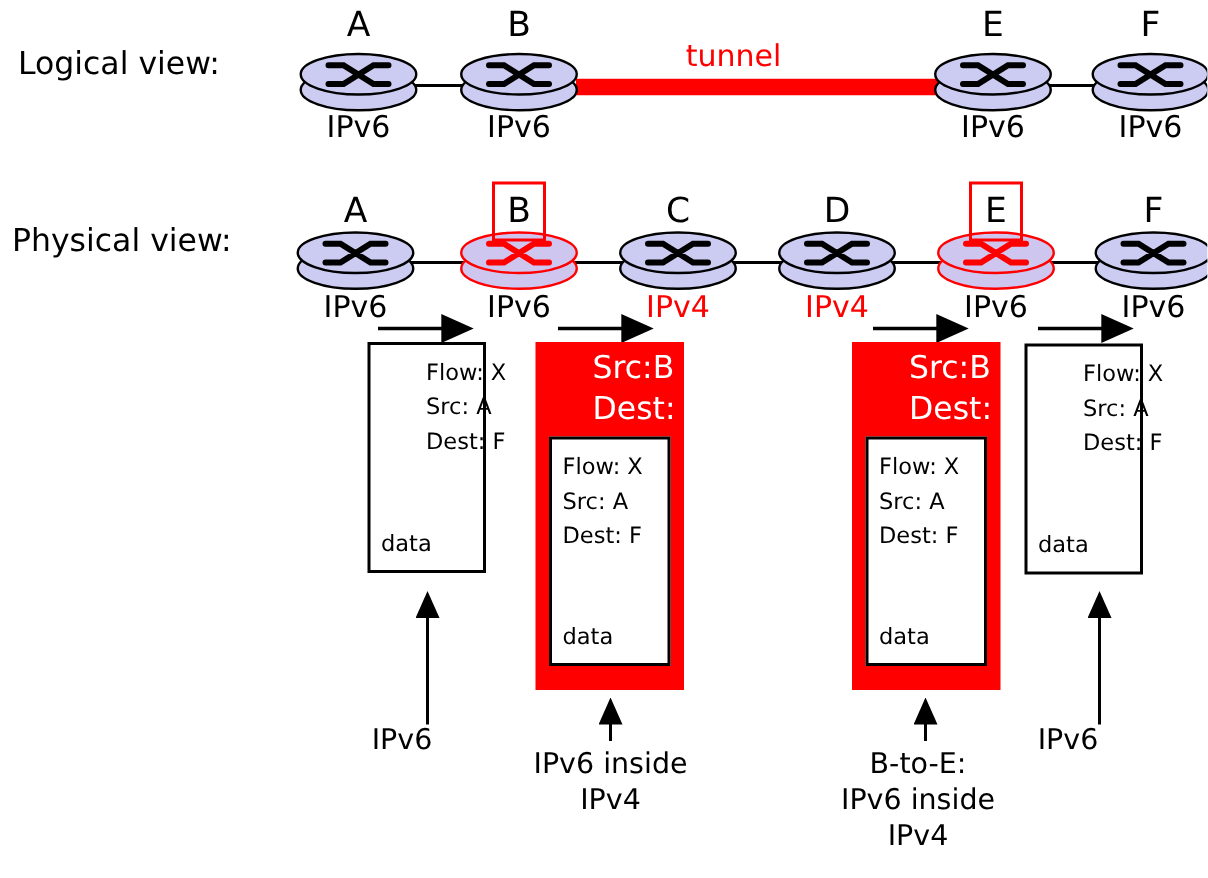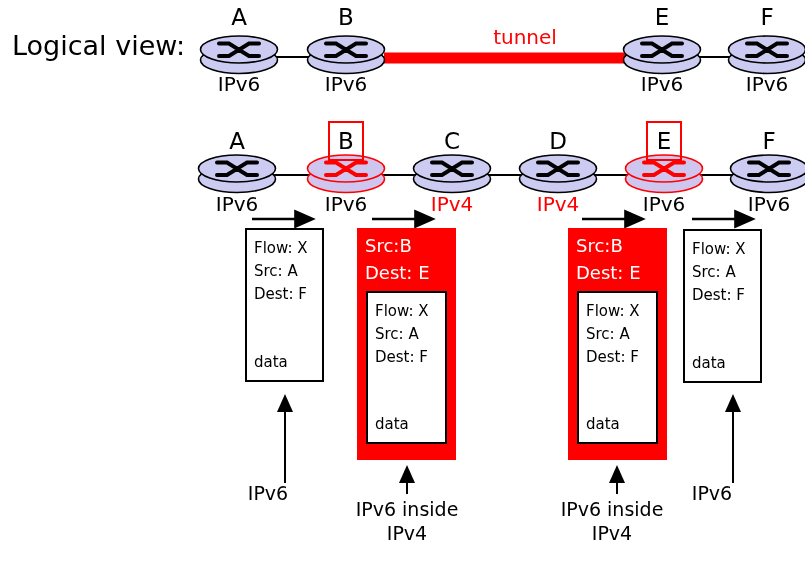--- a/index.html
+++ b/index.html
@@ -3,38 +3,38 @@
 <meta charset="utf-8">
 <style>
   html,body{margin:0;padding:0;background:#fff;}
   #canvas{
     position:relative;width:805px;height:585px;background:#ffffff;
     font-family:"DejaVu Sans","Liberation Sans",sans-serif;color:#000;
     overflow:hidden;
   }
   .abs{position:absolute;}
   
-  .view-label{font-size:27px;white-space:nowrap;z-index:2;}
+  .view-label{font-size:21px;white-space:nowrap;z-index:2;}
   
   .router{width:80px;height:44px;z-index:2;}
   .router svg{display:block;}
   .rt-black{--rs:#000000;--ri:#000000;--rf:#ccccf2;}
   .rt-red{--rs:#ff0000;--ri:#ff0000;--rf:#cfc6f0;}
   .rname{width:80px;text-align:center;font-size:23px;z-index:3;}
   .proto{width:80px;text-align:center;font-size:20px;z-index:2;white-space:nowrap;}
   .red-text{color:#ff0000;}
   .tunnel-label{width:120px;text-align:center;font-size:20px;color:#ff0000;z-index:2;}
   
   .hl-box{width:36px;height:40px;border:2px solid #ff0000;z-index:3;box-sizing:border-box;}
   
-  .packet{background:#ffffff;border:2px solid #000;z-index:2;box-sizing:border-box;}
+  .packet{background:#ffffff;border:2px solid #000;z-index:2;box-sizing:border-box;padding-left:30px;}
   .packet.encap{background:#ff0000;border:none;}
   .pfields{padding:7px 0 0 7px;font-size:15px;line-height:23px;white-space:nowrap;}
   .payload{position:absolute;left:7px;bottom:9px;font-size:15px;}
-  .outer-fields{color:#ffffff;font-size:18px;line-height:27px;padding:4px 0 0 8px;white-space:nowrap;}
+  .outer-fields{color:#ffffff;font-size:21px;line-height:27px;padding:4px 0 0 8px;white-space:nowrap;}
   .inner-packet{position:absolute;left:9px;top:63px;width:81px;height:153px;background:#fff;border:2px solid #000;box-sizing:border-box;}
   
   .flow-label{width:130px;text-align:center;font-size:19px;line-height:24px;z-index:2;white-space:nowrap;}
   
   #overlay{position:absolute;left:0;top:0;z-index:1;}
 </style>
 </head>
 <body>
 
 <div id="canvas">
@@ -66,21 +66,21 @@
     <line x1="582" y1="219" x2="641" y2="219" stroke="#000" stroke-width="2.4" marker-end="url(#ah)"></line>
     <line x1="692" y1="219" x2="751" y2="219" stroke="#000" stroke-width="2.4" marker-end="url(#ah)"></line>
 
     <line x1="285" y1="483" x2="285" y2="398" stroke="#000" stroke-width="2" marker-end="url(#ah)"></line>
     <line x1="407" y1="494" x2="407" y2="469" stroke="#000" stroke-width="2" marker-end="url(#ah)"></line>
     <line x1="617" y1="494" x2="617" y2="469" stroke="#000" stroke-width="2" marker-end="url(#ah)"></line>
     <line x1="733" y1="483" x2="733" y2="398" stroke="#000" stroke-width="2" marker-end="url(#ah)"></line>
   </svg>
 
   <div class="abs view-label" style="left:12px;top:30px">Logical view:</div>
-  <div class="abs tunnel-label" style="left:465px;top:25px">tunnel</div>
+  <div class="abs tunnel-label" style="left:429px;top:25px">tunnel</div>
 
   <div class="abs rname" style="left:199px;top:4px">A</div>
   <div class="abs router rt-black" style="left:199px;top:33px">
       <svg width="80" height="44">
         <use href="#router-sym"></use>
       </svg>
     </div>
   <div class="abs proto" style="left:199px;top:72px">IPv6</div>
 
   <div class="abs rname" style="left:306px;top:4px">B</div>
@@ -100,20 +100,21 @@
   <div class="abs proto" style="left:622px;top:72px">IPv6</div>
 
   <div class="abs rname" style="left:727px;top:4px">F</div>
   <div class="abs router rt-black" style="left:727px;top:33px">
       <svg width="80" height="44">
         <use href="#router-sym"></use>
       </svg>
     </div>
   <div class="abs proto" style="left:727px;top:72px">IPv6</div>
 
+  <div class="abs view-label" style="left:8px;top:148px">Physical view:</div>
 
   <div class="abs rname" style="left:197px;top:128px">A</div>
   <div class="abs router rt-black" style="left:197px;top:152px">
       <svg width="80" height="44">
         <use href="#router-sym"></use>
       </svg>
     </div>
   <div class="abs proto" style="left:197px;top:192px">IPv6</div>
 
   <div class="abs hl-box" style="left:328px;top:121px"></div>
@@ -207,20 +208,21 @@
   </div>
 
   <div class="abs flow-label" style="left:203px;top:481px">
     <div>IPv6</div>
   </div>
   <div class="abs flow-label" style="left:342px;top:497px">
     <div>IPv6 inside</div>
     <div>IPv4</div>
   </div>
   <div class="abs flow-label" style="left:547px;top:497px">
+    <div>B-to-E:</div>
     <div>IPv6 inside</div>
     <div>IPv4</div>
   </div>
   <div class="abs flow-label" style="left:647px;top:481px">
     <div>IPv6</div>
   </div>
 
 </div>
 
 </body></html>

